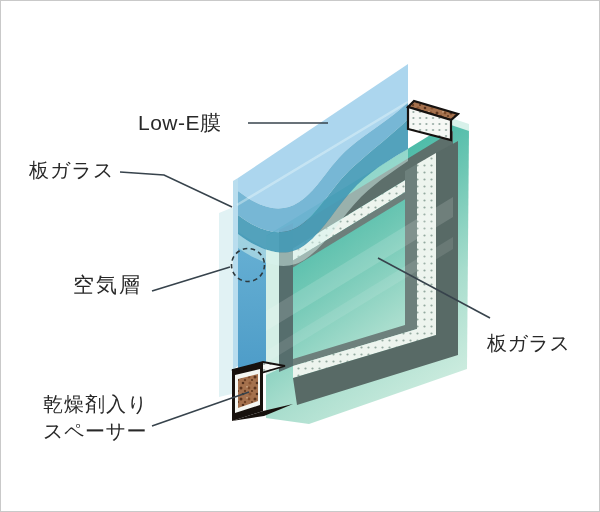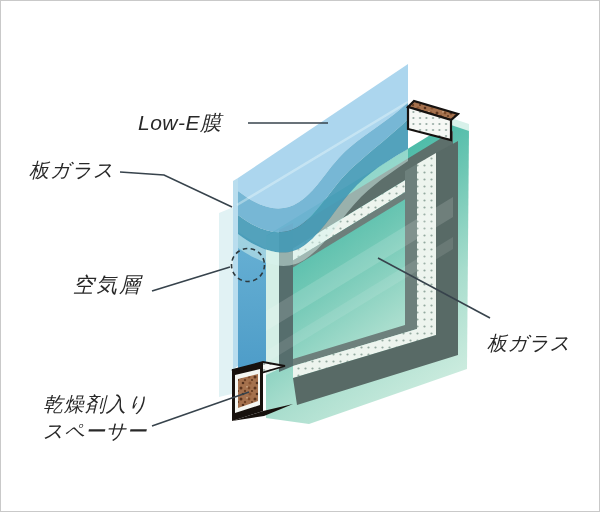--- a/index.html
+++ b/index.html
@@ -4,21 +4,20 @@
 <style>
   html,body{margin:0;padding:0;background:#fff;}
   .canvas{
     position:relative;
     width:600px;height:512px;
     background:#ffffff;
     box-sizing:border-box;
     border:1px solid #c9c9c9;
     overflow:hidden;
     font-family:"Liberation Sans", sans-serif;
-    font-style:italic;
   }
   svg{display:block;}
   text{
     font-family:"Liberation Sans","DejaVu Sans",sans-serif;
     fill:#282828;
   }
 </style>
 </head>
 <body>
 

